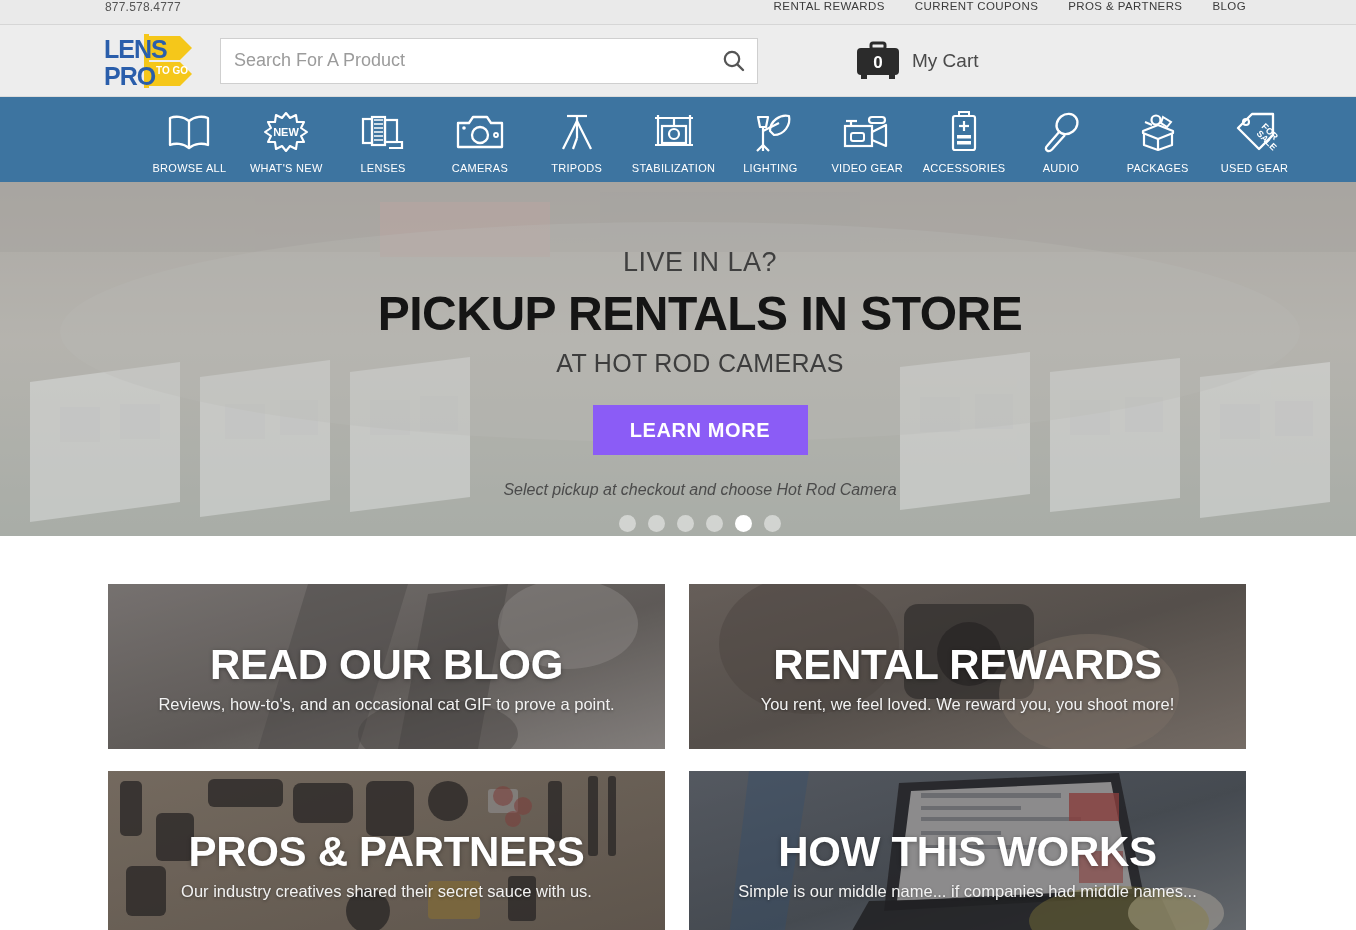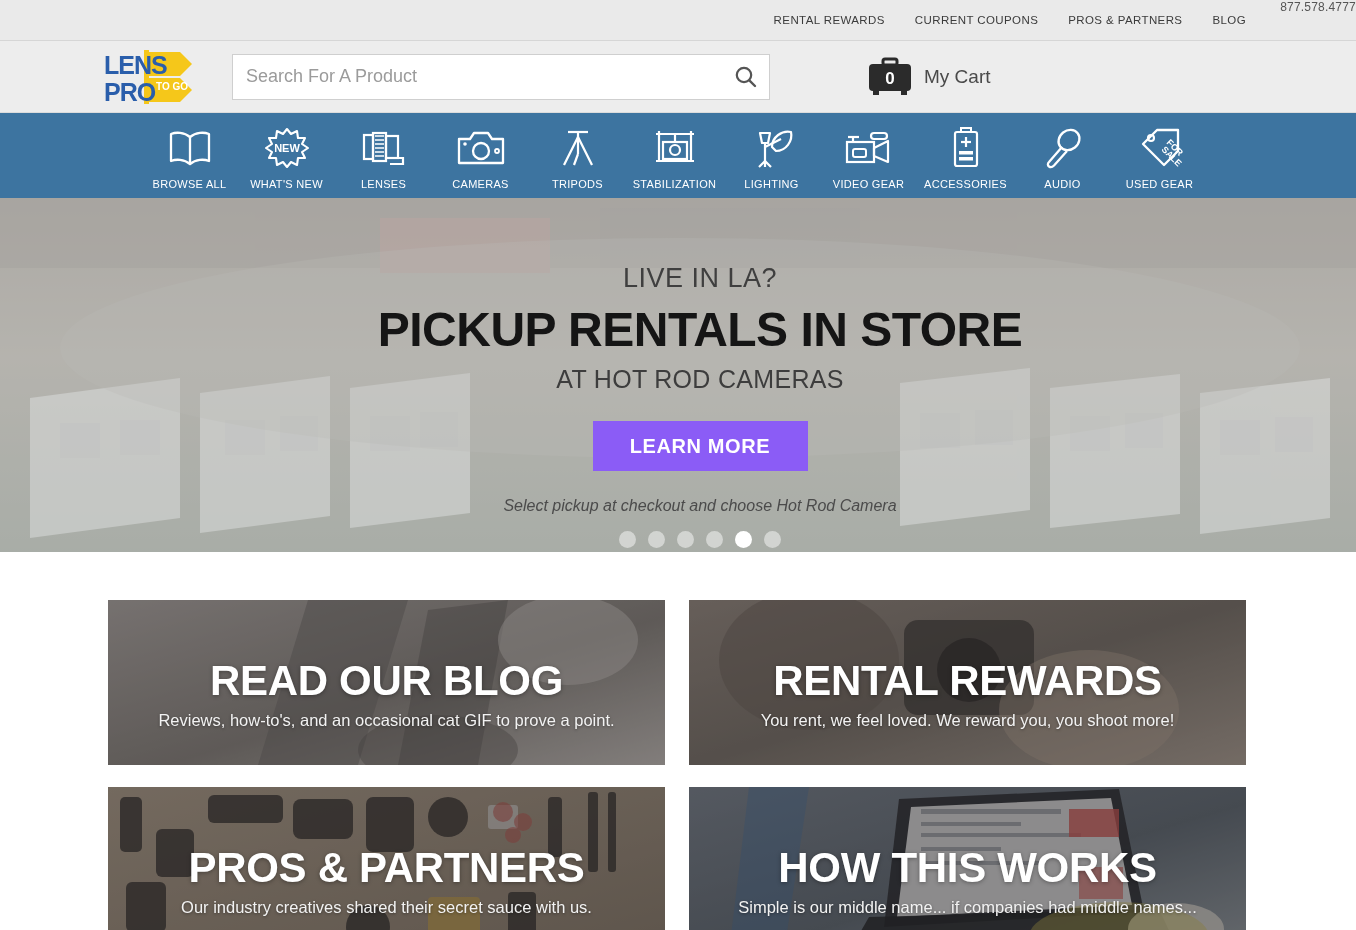--- a/index.html
+++ b/index.html
@@ -6,26 +6,25 @@
   html, body {
     width: 1356px; height: 930px;
     font-family: "Liberation Sans", sans-serif;
     background: #ffffff;
     overflow: hidden;
   }
 
   
   .topbar {
     position: relative;
-    height: 41px;
+    height: 25px;
     background: #eaeaea;
     border-bottom: 1px solid #d6d6d6;
-    display: flex; align-items: flex-end;
+    display: flex; align-items: flex-start;
     padding: 0 0 0 105px;
-    flex-direction: column;
   }
   .topbar-phone {
     font-size: 12px; color: #555; letter-spacing: .2px;
   }
   .topbar-links {
     margin-left: auto; margin-right: 110px;
     display: flex; gap: 30px; align-items: center;
   }
   .topbar-link {
     font-size: 11.5px; color: #3b3b3b; letter-spacing: .4px;
@@ -43,21 +42,21 @@
   .logo {
     margin-left: 104px;
     width: 95px; height: 58px;
     position: relative;
     cursor: pointer;
     flex: 0 0 auto;
   }
   .logo svg { display: block; }
 
   .search-wrap {
-    margin-left: 33px;
+    margin-left: 21px;
     width: 538px; height: 46px;
     background: #fff;
     border: 1px solid #cfcfcf;
     display: flex; align-items: center;
     position: relative;
   }
   .search-input {
     flex: 1; height: 100%;
     border: none; outline: none;
     background: transparent;
@@ -397,20 +396,33 @@
     <div class="cat">
       <div class="cat-icon">
         <svg width="42" height="42" viewBox="0 0 42 42">
             <ellipse cx="27" cy="13" rx="11" ry="9.5" transform="rotate(-38 27 13)" fill="none" stroke="#fff" stroke-width="2.3"></ellipse>
             <path d="M20 20 L7 35 C5.5 36.5 5.5 38.5 7 39.5 C8.5 40.5 10.5 40 12 38.5 L25 24" fill="none" stroke="#fff" stroke-width="2.3" stroke-linejoin="round"></path>
           </svg>
       </div>
       <div class="cat-label">AUDIO</div>
     </div>
 
+    <div class="cat">
+      <div class="cat-icon">
+        <svg width="50" height="42" viewBox="0 0 50 42">
+            <path d="M10 20 L25 14 L40 20 L40 22 L25 28 L10 22 Z" fill="none" stroke="#fff" stroke-width="2.2" stroke-linejoin="round"></path>
+            <path d="M11 22 L11 34 L25 39 L39 34 L39 22" fill="none" stroke="#fff" stroke-width="2.2" stroke-linejoin="round"></path>
+            <circle cx="23" cy="9" r="4.5" fill="none" stroke="#fff" stroke-width="2.2"></circle>
+            <path d="M30 6 L38 11 L34 16 L28 12 Z" fill="none" stroke="#fff" stroke-width="2"></path>
+            <path d="M12 11 L19 14" stroke="#fff" stroke-width="2"></path>
+            <line x1="25" y1="28" x2="25" y2="39" stroke="#fff" stroke-width="2.2"></line>
+          </svg>
+      </div>
+      <div class="cat-label">PACKAGES</div>
+    </div>
 
     <div class="cat">
       <div class="cat-icon">
         <svg width="46" height="44" viewBox="0 0 46 44">
             <path d="M6 18 L20 4 L41 4 L41 25 L27 39 Z" fill="none" stroke="#fff" stroke-width="2.3" stroke-linejoin="round"></path>
             <circle cx="14" cy="12" r="3" fill="none" stroke="#fff" stroke-width="2.1"></circle>
             <text x="29" y="17" font-family="Liberation Sans, sans-serif" font-size="9" font-weight="bold" fill="#fff" transform="rotate(45 29 17)">FOR</text>
             <text x="24" y="24" font-family="Liberation Sans, sans-serif" font-size="9" font-weight="bold" fill="#fff" transform="rotate(45 24 24)">SALE</text>
           </svg>
       </div>

